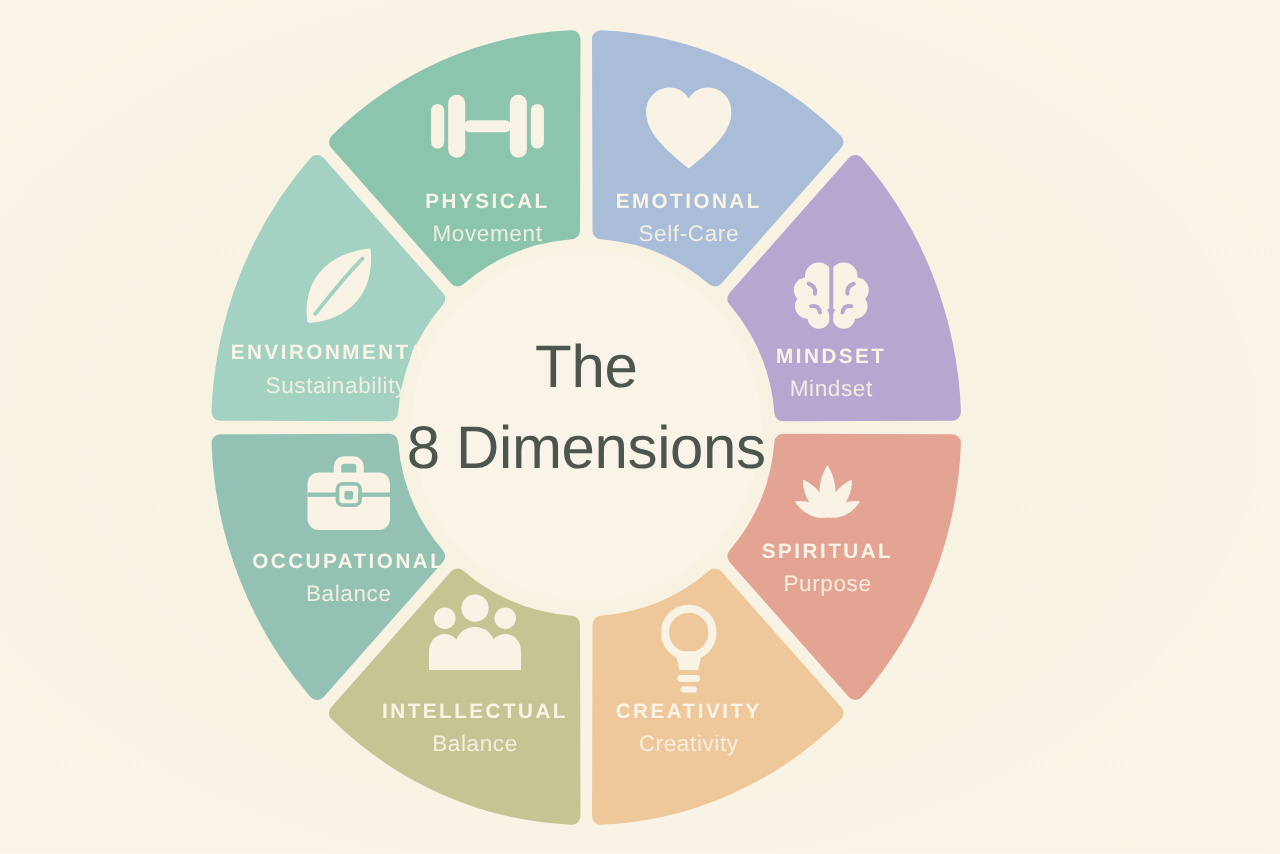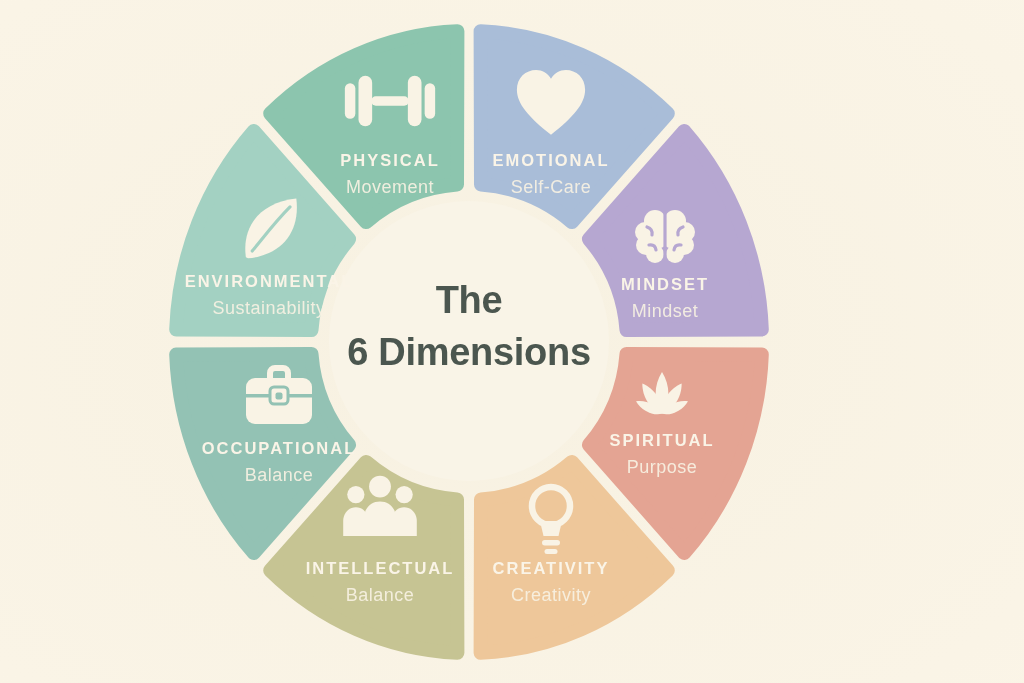--- a/index.html
+++ b/index.html
@@ -19,21 +19,21 @@
   .seg-sub{
     font-family:"Liberation Sans",sans-serif;
     font-weight:400;font-size:18px;letter-spacing:.5px;
     fill:#F8F2E3;opacity:.92;text-anchor:middle;
   }
   .center-title{
     position:absolute;left:469px;top:327px;
     transform:translate(-50%,-50%);
     text-align:center;
     color:#4B564F;
-    font-weight:700;font-size:38px;line-height:1.36;letter-spacing:-0.3px;
+    font-weight:400;font-size:48px;line-height:1.36;letter-spacing:-0.3px;
     white-space:nowrap;
   }
 </style>
 </head>
 <body>
 
 <div class="stage">
   <svg id="wheel" width="1024" height="683" viewBox="0 0 1024 683">
       <circle cx="469" cy="341" r="140" fill="#f9f4e7"></circle>
       <path d="M 270.2 113.5 A 293 311 0 0 1 457.4 31.2 L 457.0 184.5 A 158 158 0 0 0 366.1 222.1 Z" fill="#8CC5AE" stroke="#8CC5AE" stroke-width="14" stroke-linejoin="round"></path>
@@ -124,15 +124,15 @@
       <path d="M 176.2 329.6 A 293 311 0 0 1 253.7 131.0 L 349.1 239.1 A 158 158 0 0 0 311.5 330.0 Z" fill="#A3D1C2" stroke="#A3D1C2" stroke-width="14" stroke-linejoin="round"></path>
       <g transform="translate(216.5,177.5) scale(1.05)" style="color:#A3D1C2">
         <path d="M28 76 C 24 48 40 24 76 20 C 80 52 62 74 30 77 Z" fill="#F9F3E5"></path>
      <path d="M34 70 C 44 58 56 42 70 28" fill="none" stroke="currentColor" stroke-width="3" stroke-linecap="round"></path>
       </g>
       <text class="seg-title" x="269" y="287">ENVIRONMENTAL</text>
       <text class="seg-sub" x="269" y="314">Sustainability</text>
     </svg>
   <div class="center-title">
     <div>The</div>
-    <div>6 Dimensions</div>
+    <div>8 Dimensions</div>
   </div>
 </div>
 
 </body></html>

